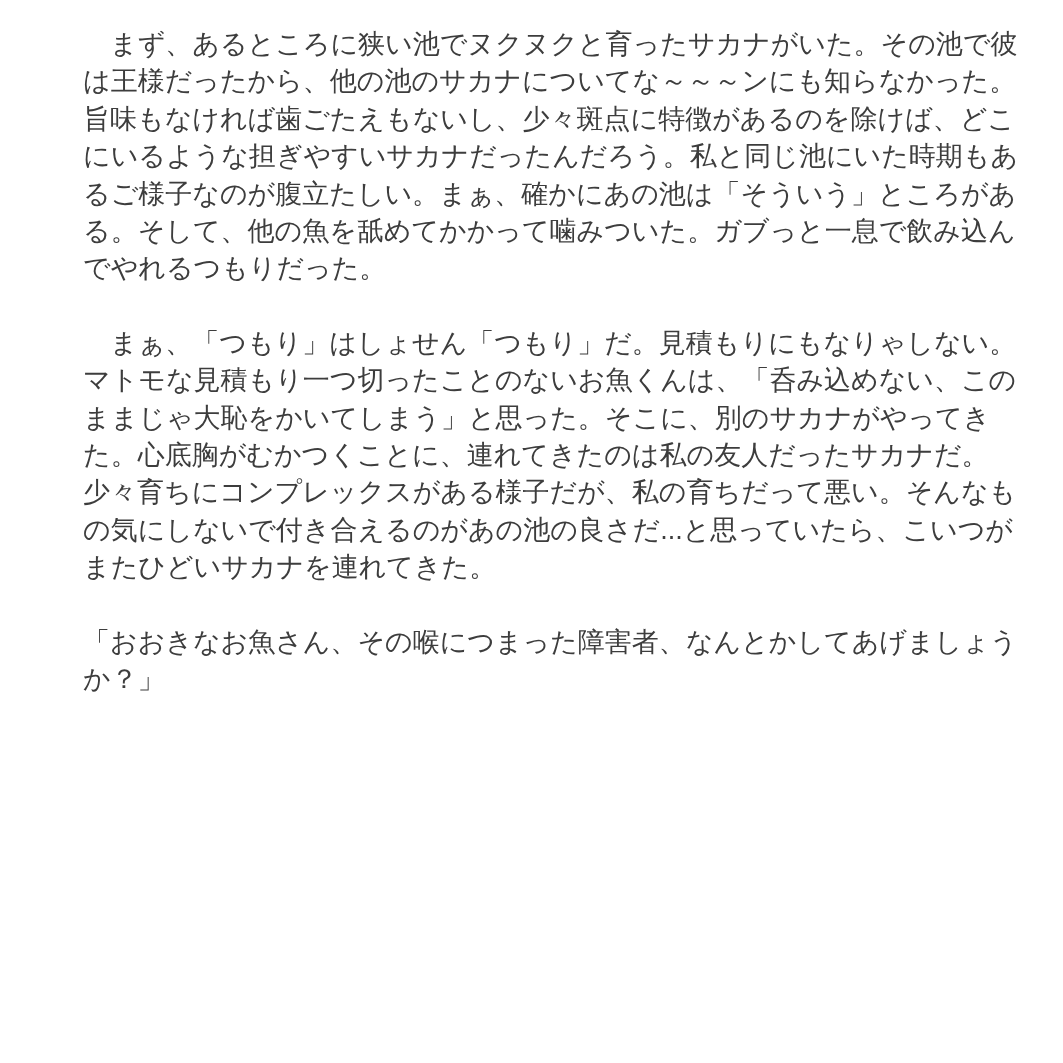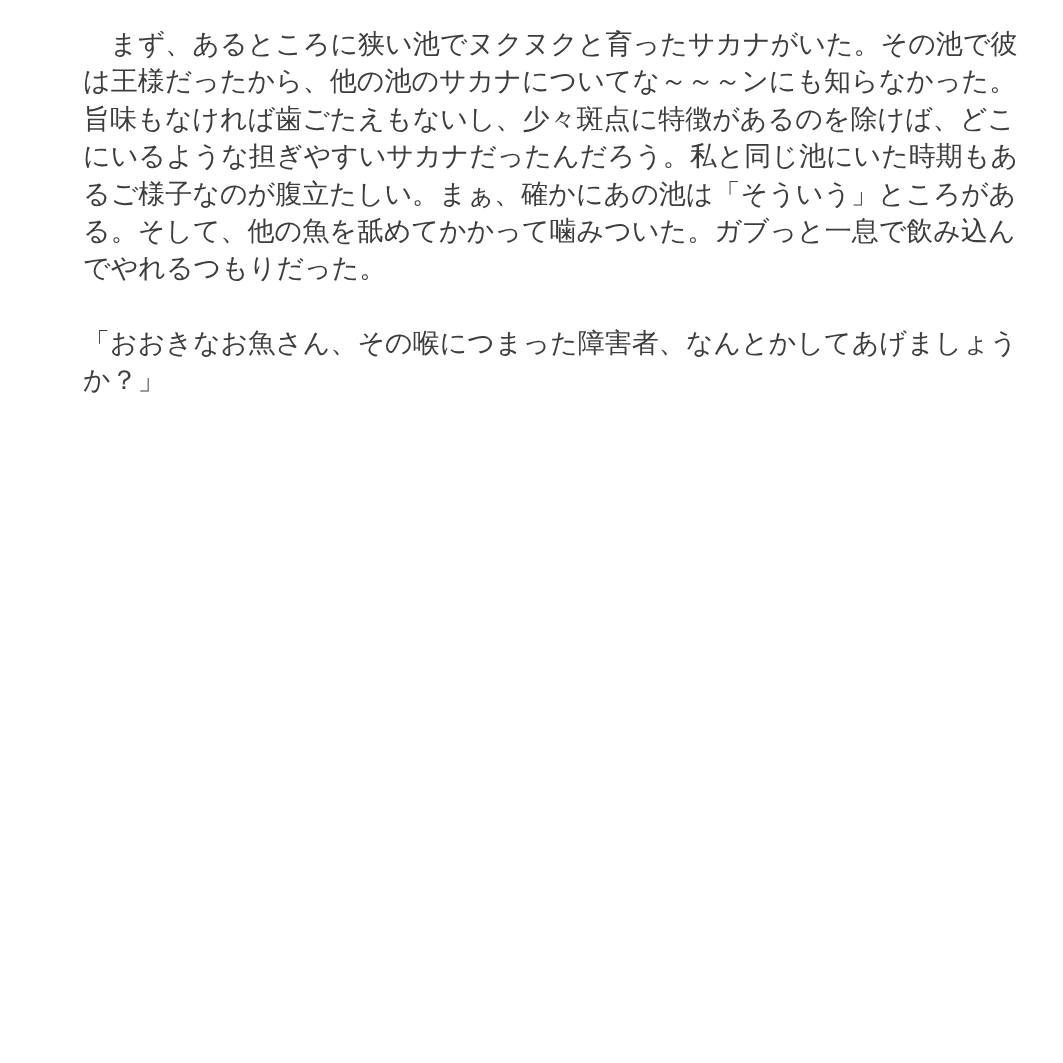--- a/index.html
+++ b/index.html
@@ -39,17 +39,24 @@
 
 <div class="page">
   <div class="article">
     <p>　まず、あるところに狭い池でヌクヌクと育ったサカナがいた。その池で彼
 は王様だったから、他の池のサカナについてな～～～ンにも知らなかった。
 旨味もなければ歯ごたえもないし、少々斑点に特徴があるのを除けば、どこ
 にいるような担ぎやすいサカナだったんだろう。私と同じ池にいた時期もあ
 るご様子なのが腹立たしい。まぁ、確かにあの池は「そういう」ところがあ
 る。そして、他の魚を舐めてかかって噛みついた。ガブっと一息で飲み込ん
 でやれるつもりだった。</p>
+    <p>　まぁ、「つもり」はしょせん「つもり」だ。見積もりにもなりゃしない。
+マトモな見積もり一つ切ったことのないお魚くんは、「呑み込めない、この
+ままじゃ大恥をかいてしまう」と思った。そこに、別のサカナがやってき
+た。心底胸がむかつくことに、連れてきたのは私の友人だったサカナだ。
+少々育ちにコンプレックスがある様子だが、私の育ちだって悪い。そんなも
+の気にしないで付き合えるのがあの池の良さだ...と思っていたら、こいつが
+またひどいサカナを連れてきた。</p>
     <p>「おおきなお魚さん、その喉につまった障害者、なんとかしてあげましょう
 か？」</p>
 
   </div>
 </div>
 
 </body></html>

